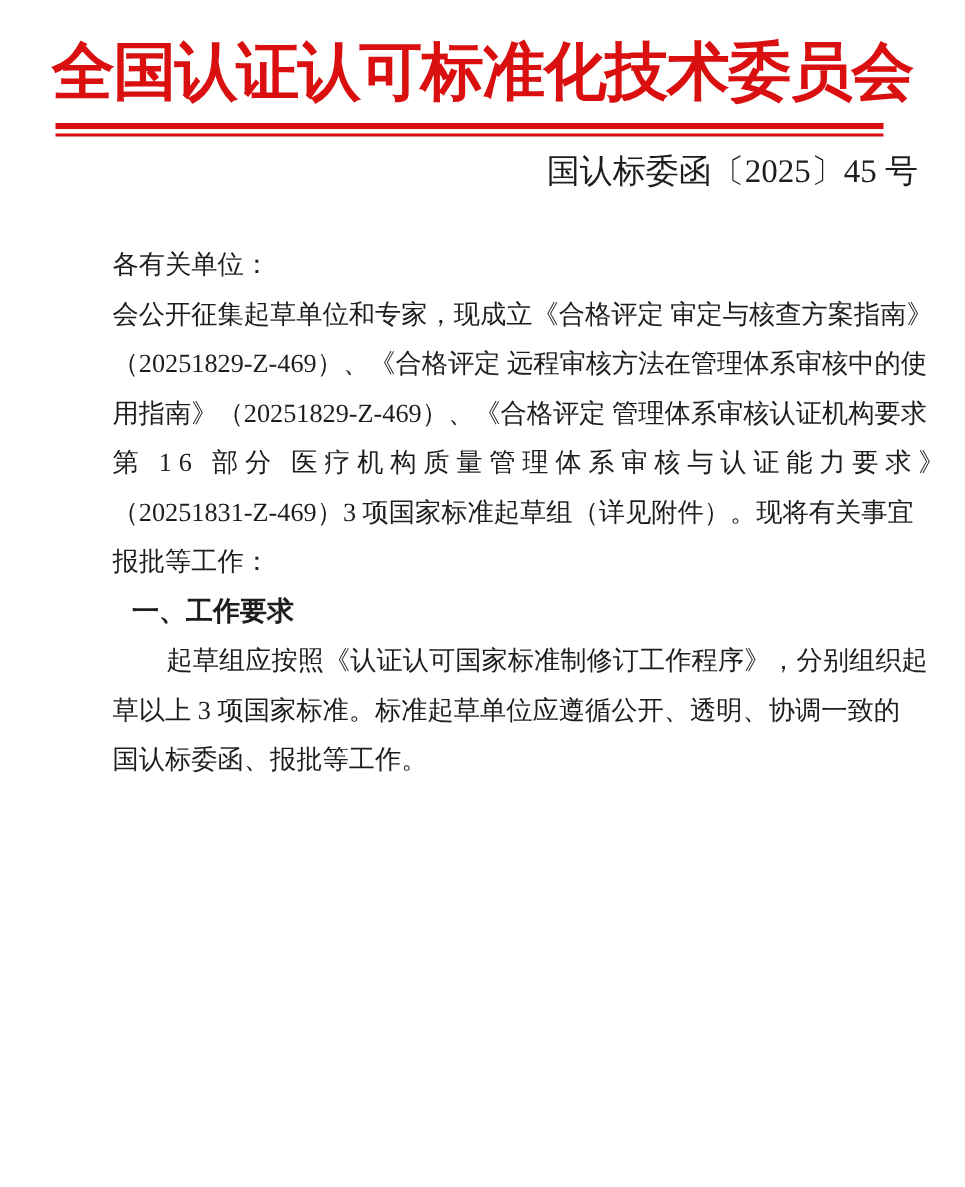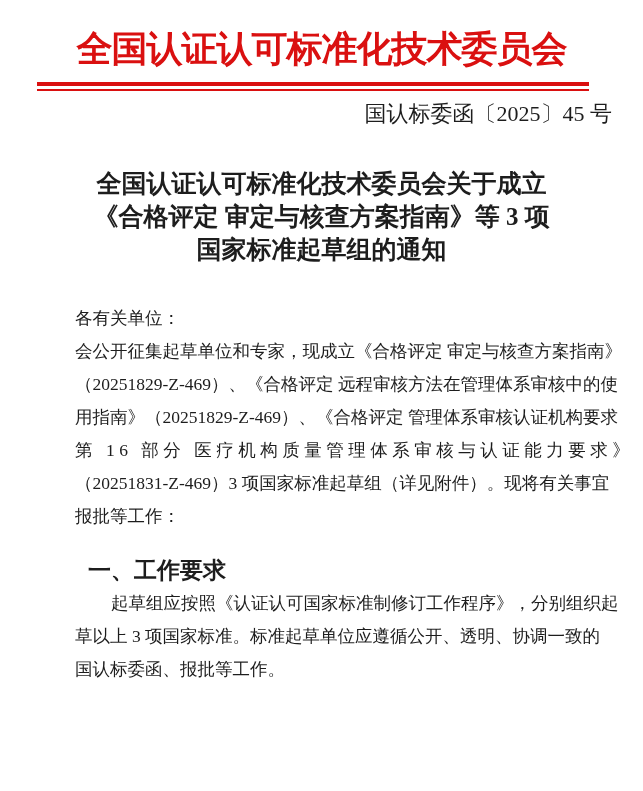--- a/index.html
+++ b/index.html
@@ -24,21 +24,21 @@
     position: relative;
     width: 643px;
     height: 791px;
     background: var(--page-bg);
   }
   
   .org-title {
     margin: 0;
     padding-top: 24px;
     text-align: center;
-    font-size: 36px;
+    font-size: 42px;
     line-height: 50px;
     font-weight: bold;
     color: var(--accent-red);
     letter-spacing: -1px;
     white-space: nowrap;
   }
   .red-rule {
     margin-left: 37px;
     margin-top: 8px;
     width: 552px;
@@ -67,42 +67,36 @@
   .doc-body {
     margin: 36px 44px 0 75px;
     font-size: 17.5px;
     line-height: 33px;
   }
   .ln { white-space: pre; }
   .indent { text-indent: 36px; }
   .heading {
     font-family: Liberation Sans, sans-serif;
     font-weight: bold;
-    font-size: 23px;
+    font-size: 18px;
     text-indent: 13px;
-    margin-top: 21px;
   }
   .wide { letter-spacing: 4.5px; }
 </style>
 </head>
 <body>
 
 <div class="page">
 
   <h1 class="org-title">全国认证认可标准化技术委员会</h1>
 
   <div class="red-rule"></div>
 
   <div class="doc-number">国认标委函〔2025〕45 号</div>
 
-  <div class="notice-title">
-    <div class="t-line">全国认证认可标准化技术委员会关于成立</div>
-    <div class="t-line">《合格评定 审定与核查方案指南》等 3 项</div>
-    <div class="t-line">国家标准起草组的通知</div>
-  </div>
 
   <div class="doc-body">
     <div class="ln">各有关单位：</div>
     <div class="ln">会公开征集起草单位和专家，现成立《合格评定 审定与核查方案指南》</div>
     <div class="ln">（20251829-Z-469）、《合格评定 远程审核方法在管理体系审核中的使</div>
     <div class="ln">用指南》（20251829-Z-469）、《合格评定 管理体系审核认证机构要求</div>
     <div class="ln wide">第 16 部分 医疗机构质量管理体系审核与认证能力要求》</div>
     <div class="ln">（20251831-Z-469）3 项国家标准起草组（详见附件）。现将有关事宜</div>
     <div class="ln">报批等工作：</div>
     <div class="ln heading">一、工作要求</div>

